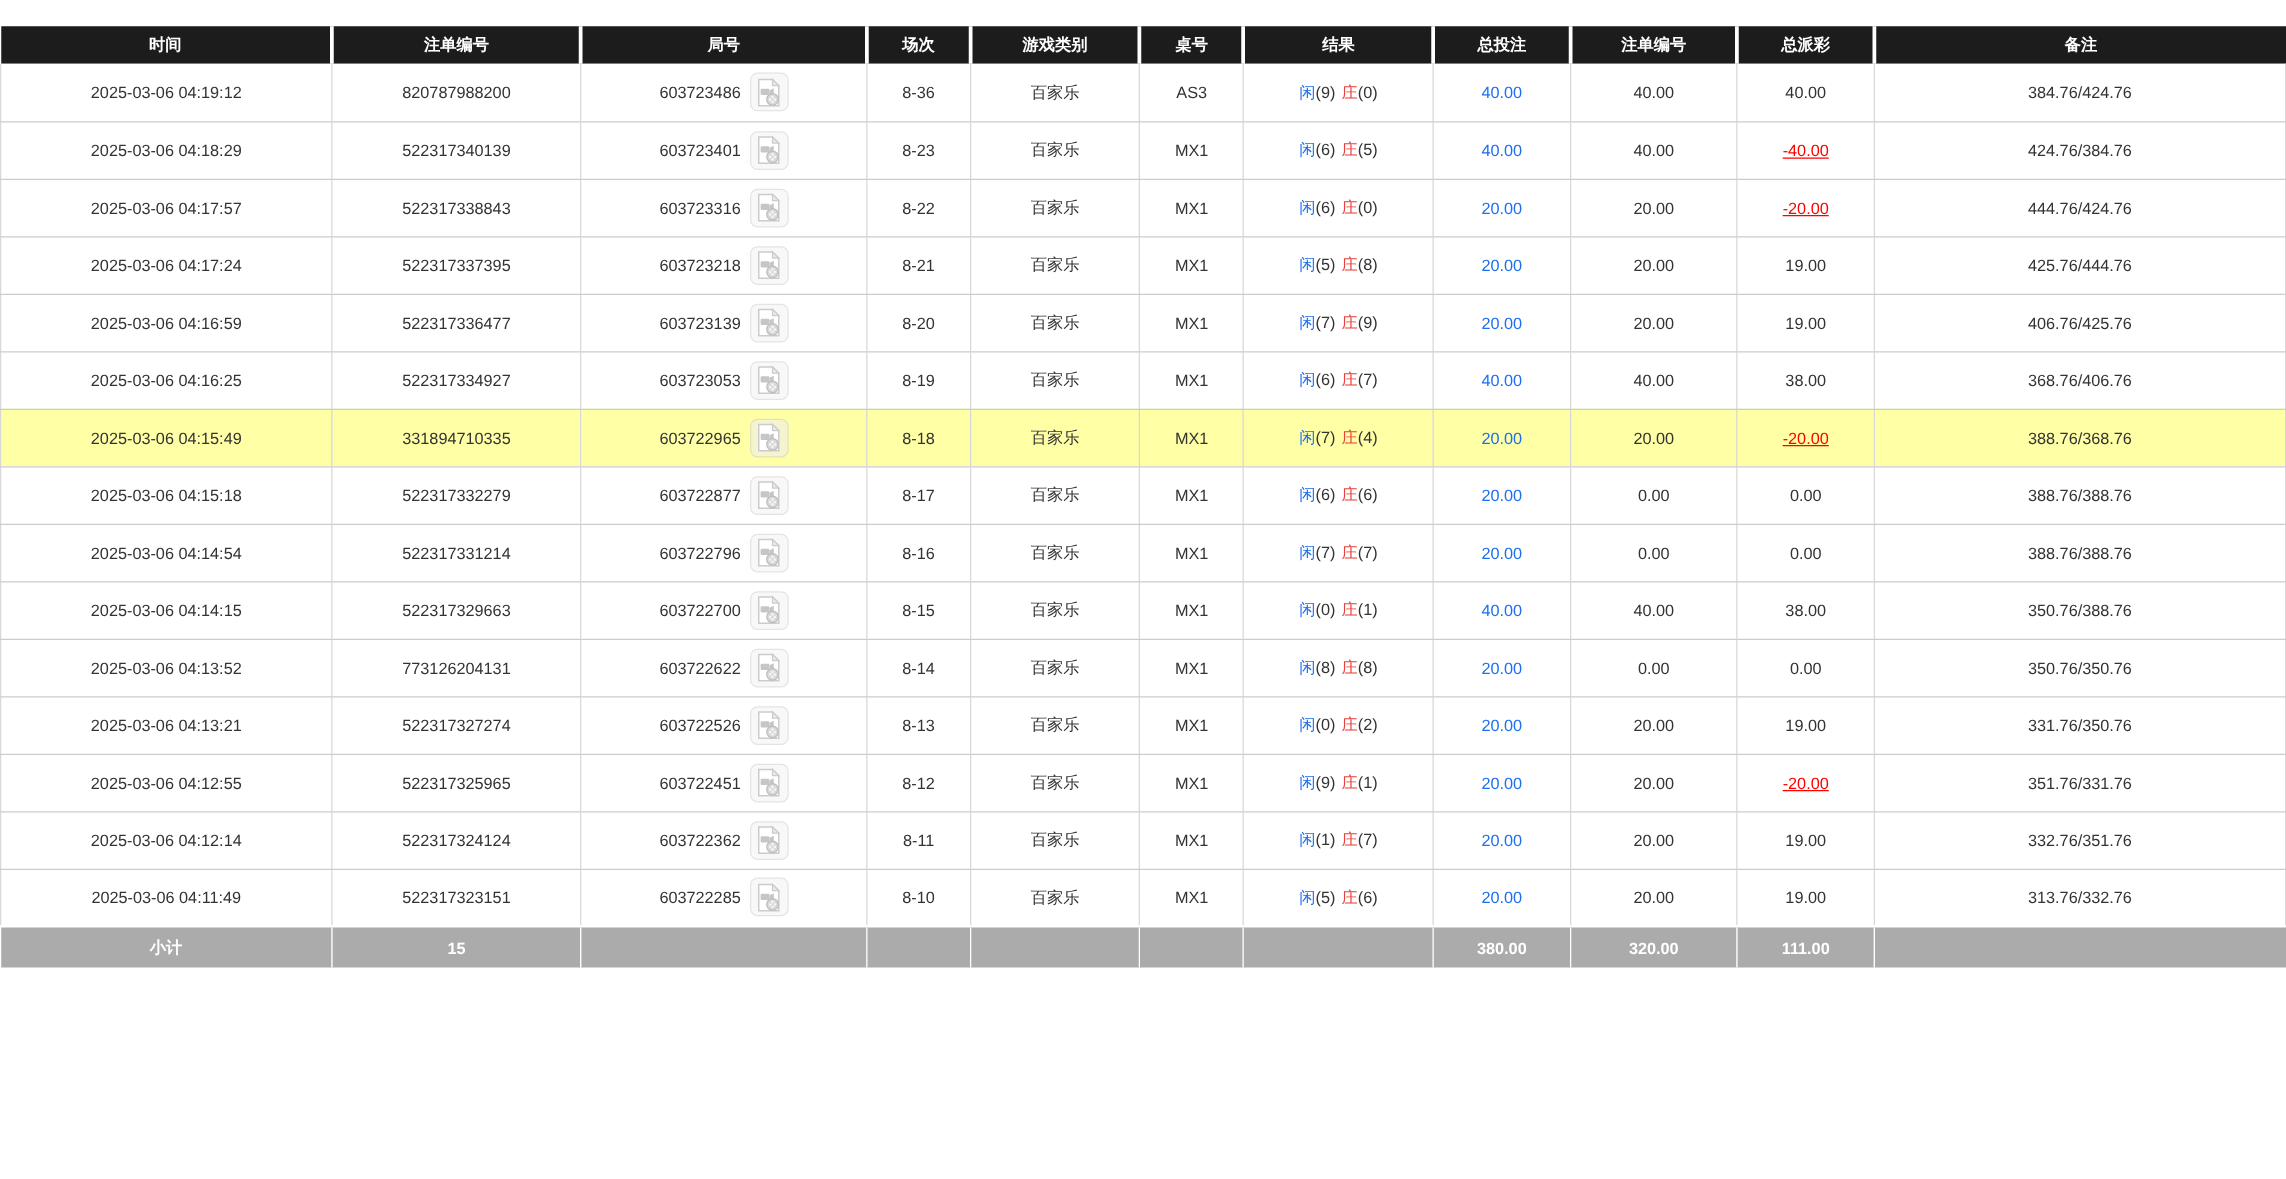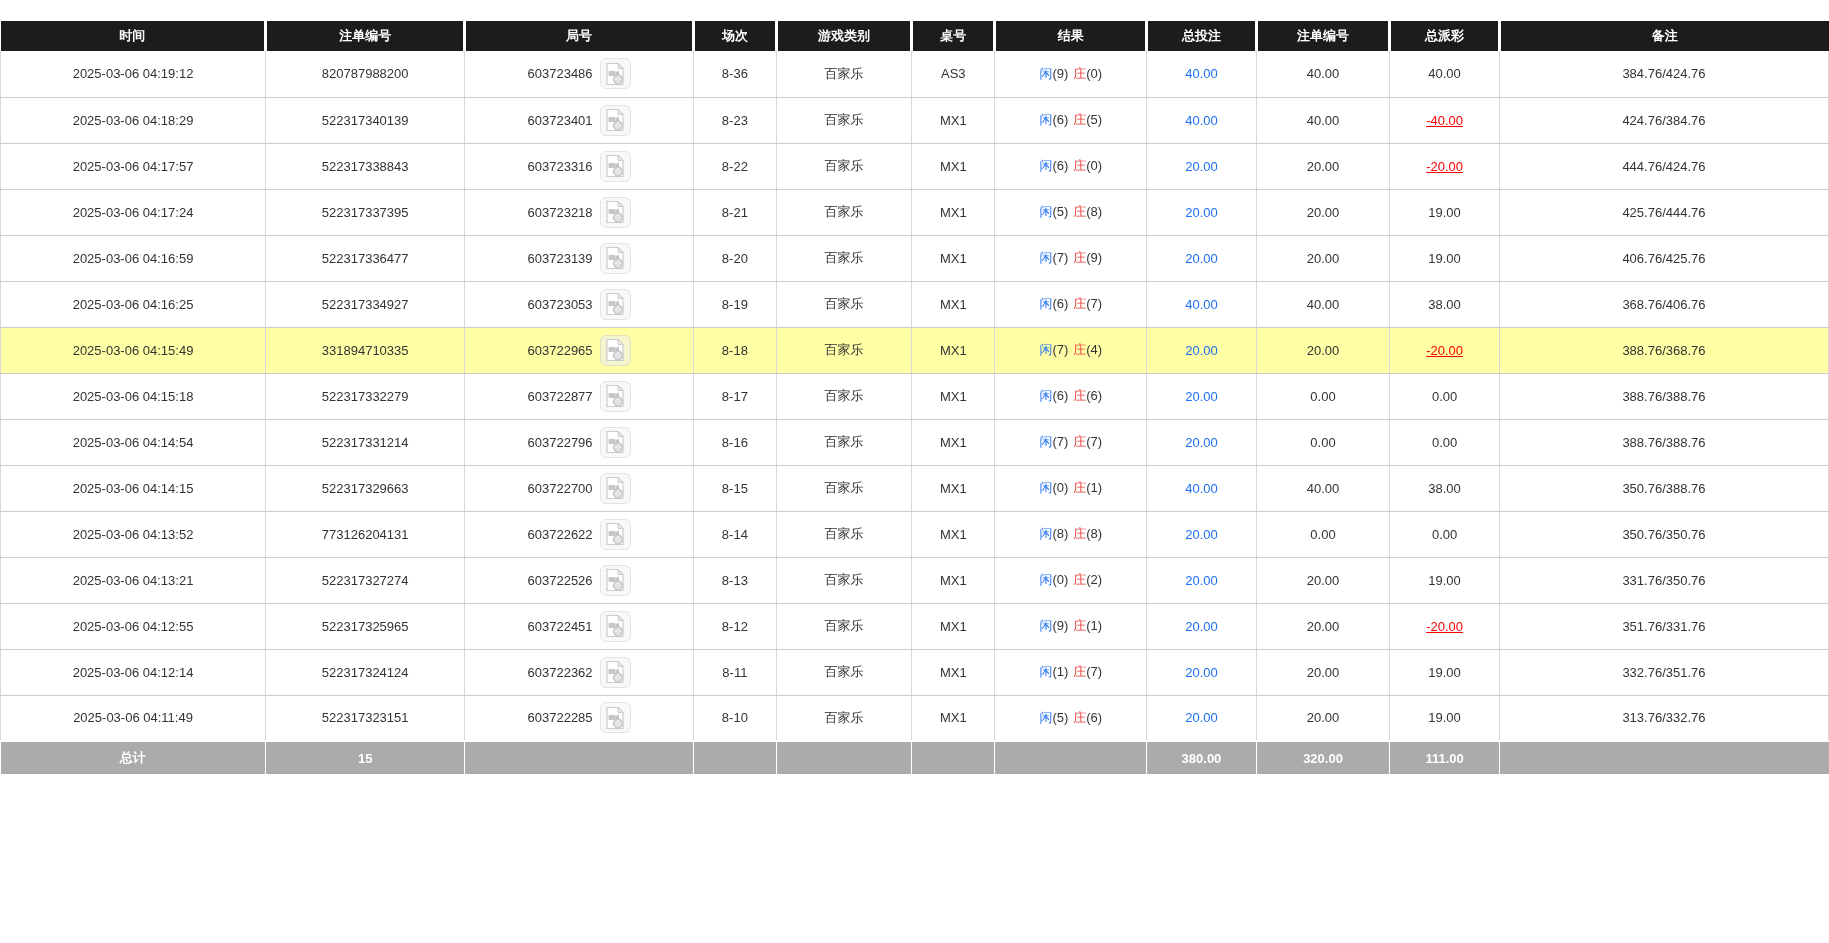--- a/index.html
+++ b/index.html
@@ -582,21 +582,21 @@
       <span class="res-p">闲</span><span>(5)</span><span class="res-b">庄</span><span>(6)</span>
     </td>
     <td class="blue">20.00</td>
     <td>20.00</td>
     <td>19.00</td>
     <td>313.76/332.76</td>
   </tr>
       </tbody>
     <tfoot>
         <tr>
-    <td>总计</td>
+    <td>小计</td>
     <td>15</td>
     <td></td>
     <td></td>
     <td></td>
     <td></td>
     <td></td>
     <td>380.00</td>
     <td>320.00</td>
     <td>111.00</td>
     <td></td>

